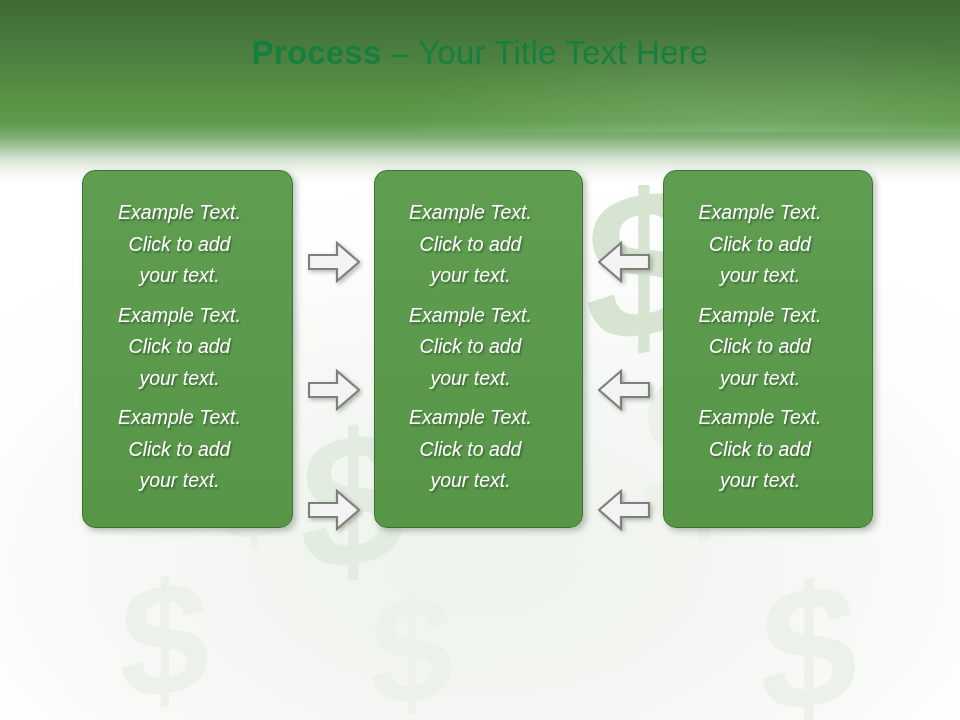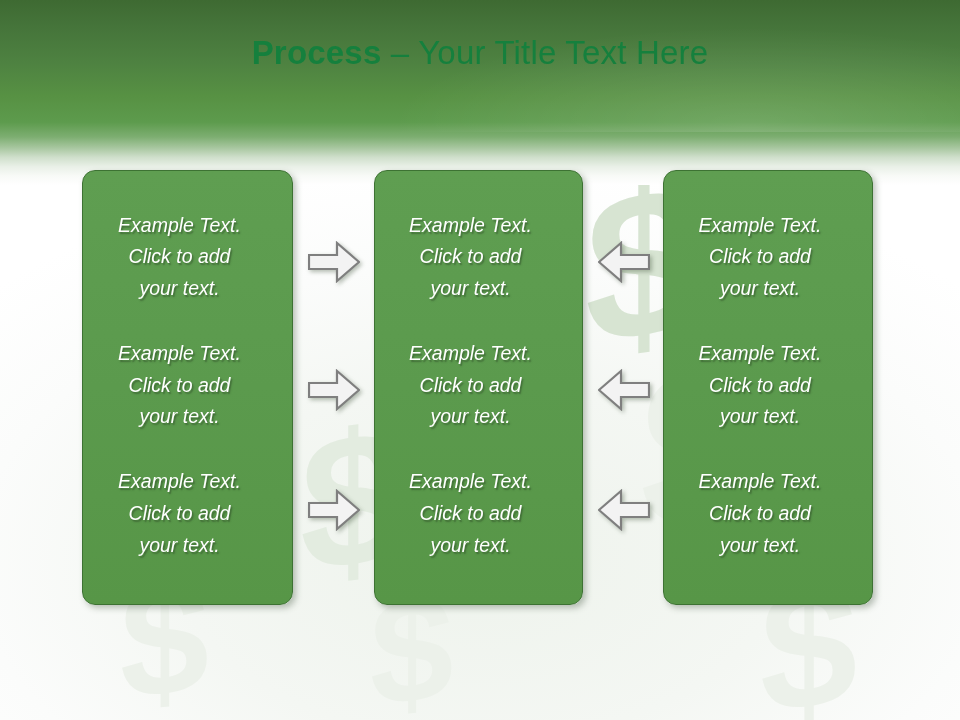--- a/index.html
+++ b/index.html
@@ -86,21 +86,21 @@
     letter-spacing: 0.2px;
     white-space: nowrap;
   }
   .slide-title .t-strong { font-weight: 700; }
   .slide-title .t-rest   { font-weight: 400; }
 
   
   .col {
     position: absolute;
     top: 170px;
-    height: 435px;
+    height: 358px;
     background: linear-gradient(180deg, #5f9e51 0%, #5b9a4d 50%, #579647 100%);
     border: 1.5px solid #3d7233;
     border-radius: 13px;
     box-sizing: border-box;
     box-shadow: 3px 3px 6px rgba(60,80,55,0.34);
     display: flex;
     flex-direction: column;
     justify-content: space-around;
     align-items: center;
     padding: 22px 26px 26px 10px;

